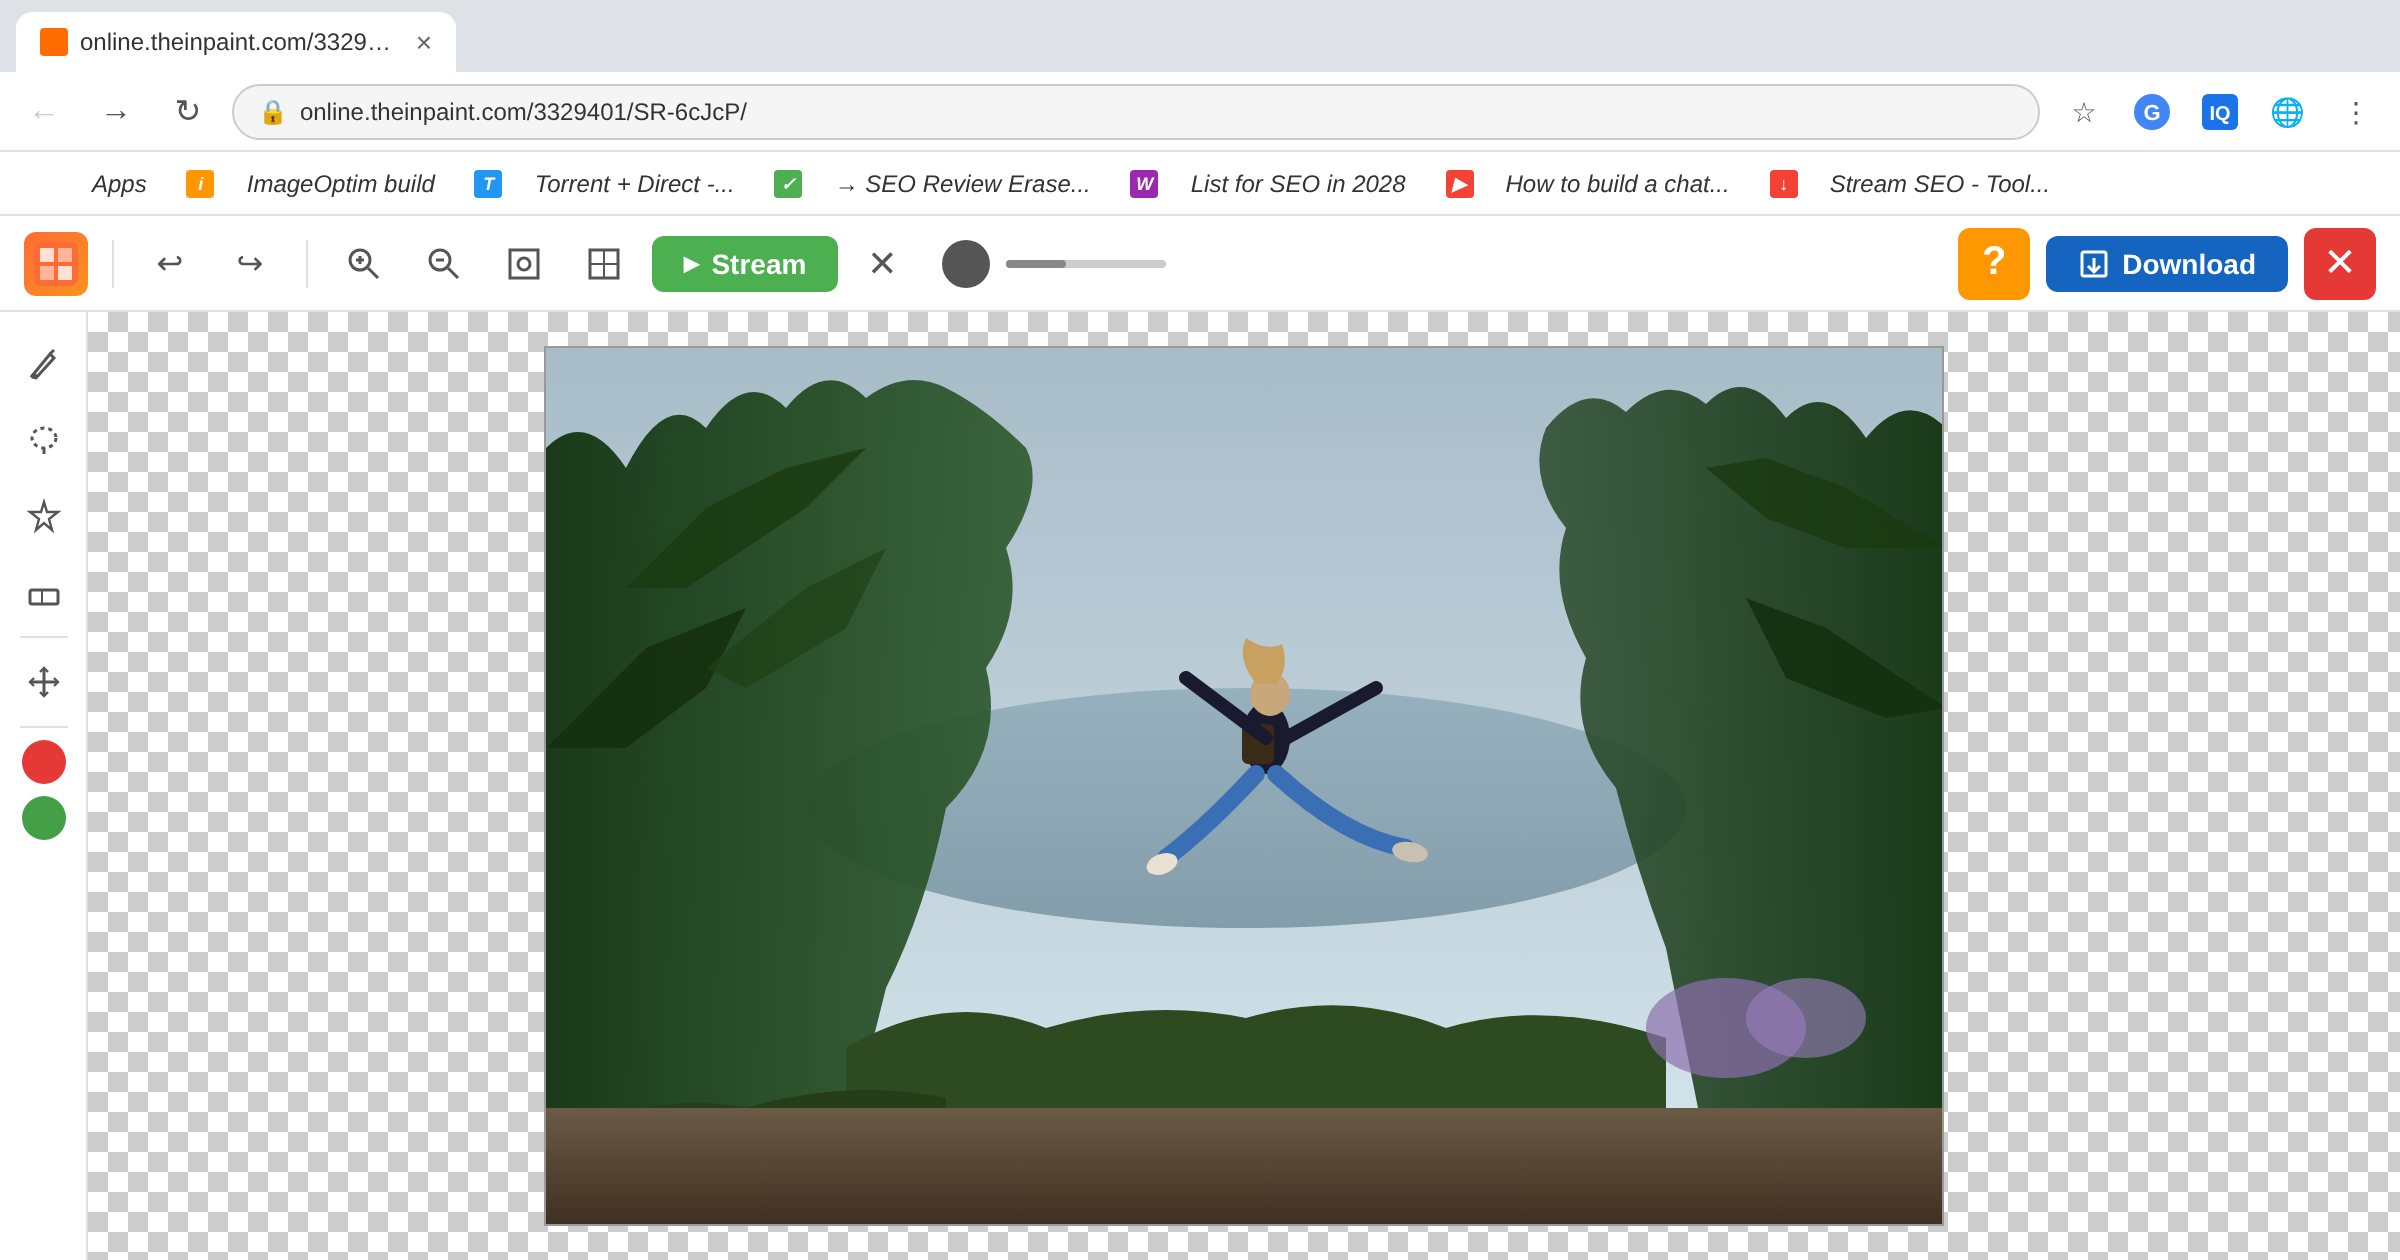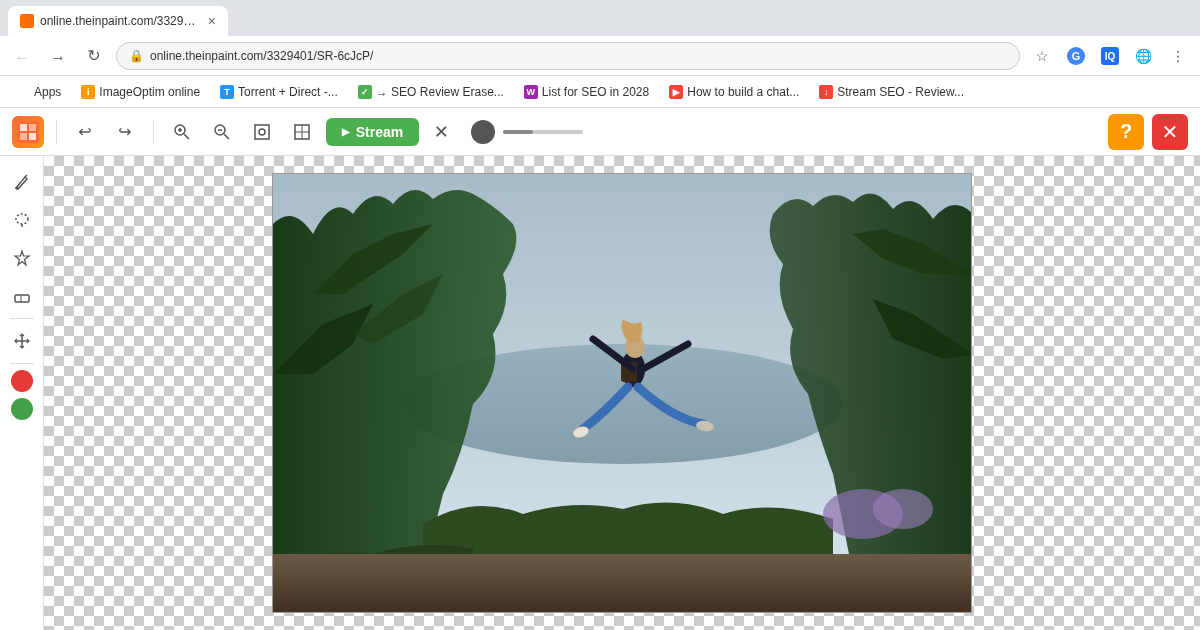--- a/index.html
+++ b/index.html
@@ -21,21 +21,21 @@
     .nav-btn { width: 28px; height: 28px; border: none; background: none; cursor: pointer; display: flex; align-items: center; justify-content: center; border-radius: 50%; color: #555; font-size: 16px; }
     .nav-btn.disabled { color: #ccc; cursor: default; }
     .address-bar { flex: 1; height: 28px; border: 1px solid #ccc; border-radius: 14px; padding: 0 12px; font-size: 13px; display: flex; align-items: center; background: #f5f5f5; gap: 6px; }
     .address-text { flex: 1; color: #333; font-size: 12px; }
     .lock-icon { color: #5a5a5a; font-size: 12px; }
     .nav-actions { display: flex; gap: 6px; align-items: center; }
     .nav-action-btn { width: 28px; height: 28px; border-radius: 50%; border: none; background: none; cursor: pointer; display: flex; align-items: center; justify-content: center; font-size: 14px; color: #555; }
 
     
     .bookmarks-bar { height: 32px; background: #fff; border-bottom: 1px solid #e0e0e0; display: flex; align-items: center; padding: 0 8px; gap: 4px; overflow: hidden; }
-    .bookmark-item { display: flex; align-items: center; gap: 4px; padding: 3px 8px; border-radius: 4px; cursor: pointer; font-size: 12px; color: #333; white-space: nowrap; }
+    .bookmark-item { display: flex; align-items: center; gap: 16px; padding: 3px 8px; border-radius: 4px; cursor: pointer; font-size: 12px; color: #333; white-space: nowrap; font-style: italic; }
     .bookmark-favicon { width: 14px; height: 14px; border-radius: 2px; display: inline-flex; align-items: center; justify-content: center; font-size: 9px; color: white; font-weight: bold; }
     .bm-imageoptim { background: #ff9800; }
     .bm-torrent { background: #2196f3; }
     .bm-seo { background: #4caf50; }
     .bm-list { background: #9c27b0; }
     .bm-youtube { background: #f44336; }
     .bm-stream { background: #f44336; }
 
     
     .app-body { flex: 1; display: flex; flex-direction: column; background: #fff; }
@@ -114,41 +114,41 @@
     </div>
   </div>
 
   <div class="bookmarks-bar">
     <div class="bookmark-item">
       <span class="bookmark-favicon">⠿</span>
       <span>Apps</span>
     </div>
     <div class="bookmark-item">
       <span class="bookmark-favicon bm-imageoptim">i</span>
-      <span>ImageOptim online</span>
+      <span>ImageOptim build</span>
     </div>
     <div class="bookmark-item">
       <span class="bookmark-favicon bm-torrent">T</span>
       <span>Torrent + Direct -...</span>
     </div>
     <div class="bookmark-item">
       <span class="bookmark-favicon bm-seo">✓</span>
       <span>→ SEO Review Erase...</span>
     </div>
     <div class="bookmark-item">
       <span class="bookmark-favicon bm-list">W</span>
       <span>List for SEO in 2028</span>
     </div>
     <div class="bookmark-item">
       <span class="bookmark-favicon bm-youtube">▶</span>
       <span>How to build a chat...</span>
     </div>
     <div class="bookmark-item">
       <span class="bookmark-favicon bm-stream">↓</span>
-      <span>Stream SEO - Review...</span>
+      <span>Stream SEO - Tool...</span>
     </div>
   </div>
 
   <div class="app-body">
 
     <div class="toolbar">
       <div class="tool-logo">
         <svg width="22" height="22" viewBox="0 0 22 22">
           <rect width="22" height="22" rx="4" fill="#ff6b35"></rect>
           <rect x="3" y="3" width="7" height="7" fill="white" opacity="0.8"></rect>
@@ -197,20 +197,28 @@
       <div class="brush-slider-area">
         <div class="brush-circle"></div>
         <div class="slider-track">
           <div class="slider-fill"></div>
         </div>
       </div>
       <div class="toolbar-right">
         <button class="help-btn">
           <span>?</span>
         </button>
+        <button class="download-btn">
+          <svg width="16" height="16" viewBox="0 0 16 16">
+              <rect x="2" y="2" width="12" height="12" rx="1" fill="none" stroke="white" stroke-width="1.5"></rect>
+              <line x1="8" y1="5" x2="8" y2="11" stroke="white" stroke-width="1.5"></line>
+              <polyline points="5,9 8,12 11,9" fill="none" stroke="white" stroke-width="1.5"></polyline>
+            </svg>
+          <span>Download</span>
+        </button>
         <button class="close-btn-red">
           <span>✕</span>
         </button>
       </div>
     </div>
 
     <div class="main-content">
 
       <div class="left-sidebar">
         <button class="side-tool">

